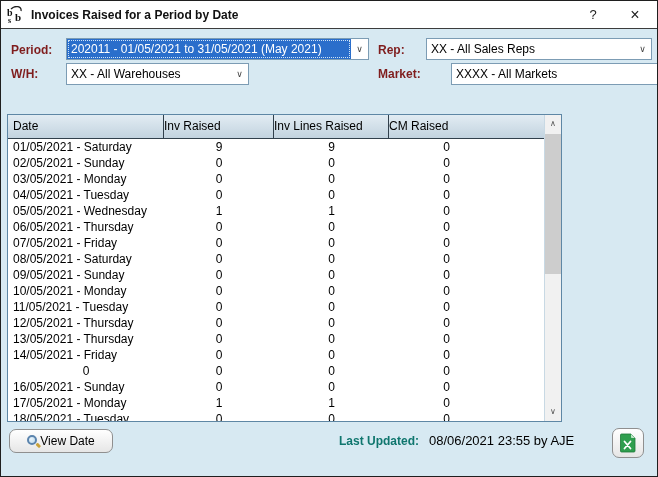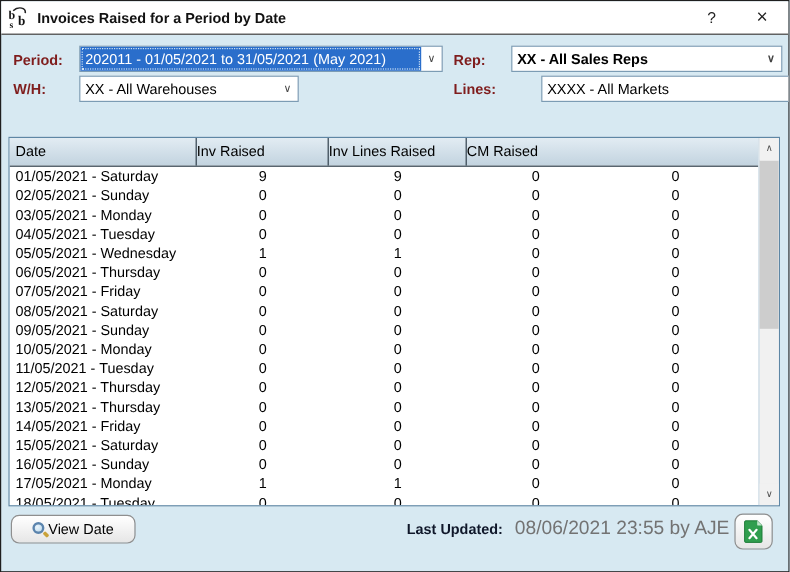--- a/index.html
+++ b/index.html
@@ -47,21 +47,21 @@
   .combo .val.selected{
     background:var(--sel,#2a6ecb); color:#fff;
     outline:1px dotted #cfe3f5; outline-offset:-2px;
   }
   .combo .arrow{
     width:17px; text-align:center; font-size:9px; line-height:20px; color:#444;
   }
 
   
   .grid{
-    position:absolute; left:6px; top:113px; width:643px; height:308px;
+    position:absolute; left:6px; top:113px; width:555px; height:308px;
     background:#fff; border:1px solid #5e87a5; overflow:hidden;
   }
   .ghead{
     position:absolute; left:0; top:0; right:17px; height:24px;
     display:grid; grid-template-columns:156px 110px 115px 115px 118px;
     background:linear-gradient(var(--hdr1,#e2ecf3),var(--hdr2,#c2d3df));
     border-bottom:1px solid #31404c;
   }
   .ghead .hc{
     font-size:12px; color:#000; line-height:23px; text-align:left;
@@ -111,25 +111,25 @@
   .magnifier .glass{
     position:absolute; left:0; top:0; width:10px; height:10px; border-radius:50%;
     border:2px solid #5b84ad; background:radial-gradient(circle at 35% 35%, #eaf5fc, #bcd9ec);
   }
   .magnifier .handle{
     position:absolute; left:9px; top:9px; width:5px; height:2.5px;
     background:#c9a23a; transform:rotate(45deg); border-radius:1px;
   }
   .lu-label{
     position:absolute; left:338px; top:428px; height:24px; line-height:24px;
-    font-size:12px; font-weight:bold; color:#0f172a;
+    font-size:12px; font-weight:bold; color:#0f766e;
   }
   .lu-value{
     position:absolute; left:428px; top:428px; height:24px; line-height:24px;
-    font-size:16px; color:#737373;
+    font-size:13px; color:#000000;
   }
   .excel-btn{ left:611px; top:427px; width:32px; height:30px; }
 </style>
 </head>
 <body>
 
 <div class="window">
 
   <div class="titlebar">
     <svg class="app-logo" viewBox="0 0 19 18">
@@ -142,31 +142,31 @@
     <div class="tb-btn tb-help">?</div>
     <div class="tb-btn tb-close">×</div>
   </div>
 
   <div class="flabel" style="left:10px; top:38px;">Period:</div>
   <div class="combo" style="left:65px; top:37px; width:303px;">
     <div class="val selected">202011 - 01/05/2021 to 31/05/2021 (May 2021)</div>
     <div class="arrow">∨</div>
   </div>
   <div class="flabel" style="left:377px; top:38px;">Rep:</div>
-  <div class="combo" style="left:425px; top:37px; width:226px;font-weight:bold;">
+  <div class="combo" style="left:425px; top:37px; width:226px;">
     <div class="val">XX - All Sales Reps</div>
     <div class="arrow">∨</div>
   </div>
 
   <div class="flabel" style="left:10px; top:62px;">W/H:</div>
   <div class="combo" style="left:65px; top:62px; width:183px;">
     <div class="val">XX - All Warehouses</div>
     <div class="arrow">∨</div>
   </div>
-  <div class="flabel" style="left:377px; top:62px;">Lines:</div>
+  <div class="flabel" style="left:377px; top:62px;">Market:</div>
   <div class="combo" style="left:450px; top:62px; width:226px;">
     <div class="val">XXXX - All Markets</div>
     <div class="arrow">∨</div>
   </div>
 
   <div class="grid">
     <div class="ghead">
       <div class="hc">Date</div>
       <div class="hc">Inv Raised</div>
       <div class="hc">Inv Lines Raised</div>
@@ -279,21 +279,20 @@
 
   <div class="trow">
     <div class="c date">14/05/2021 - Friday</div>
     <div class="c">0</div>
     <div class="c">0</div>
     <div class="c">0</div>
     <div class="c">0</div>
   </div>
 
   <div class="trow">
-    <div class="c date">15/05/2021 - Saturday</div>
     <div class="c">0</div>
     <div class="c">0</div>
     <div class="c">0</div>
     <div class="c">0</div>
   </div>
 
   <div class="trow">
     <div class="c date">16/05/2021 - Sunday</div>
     <div class="c">0</div>
     <div class="c">0</div>

